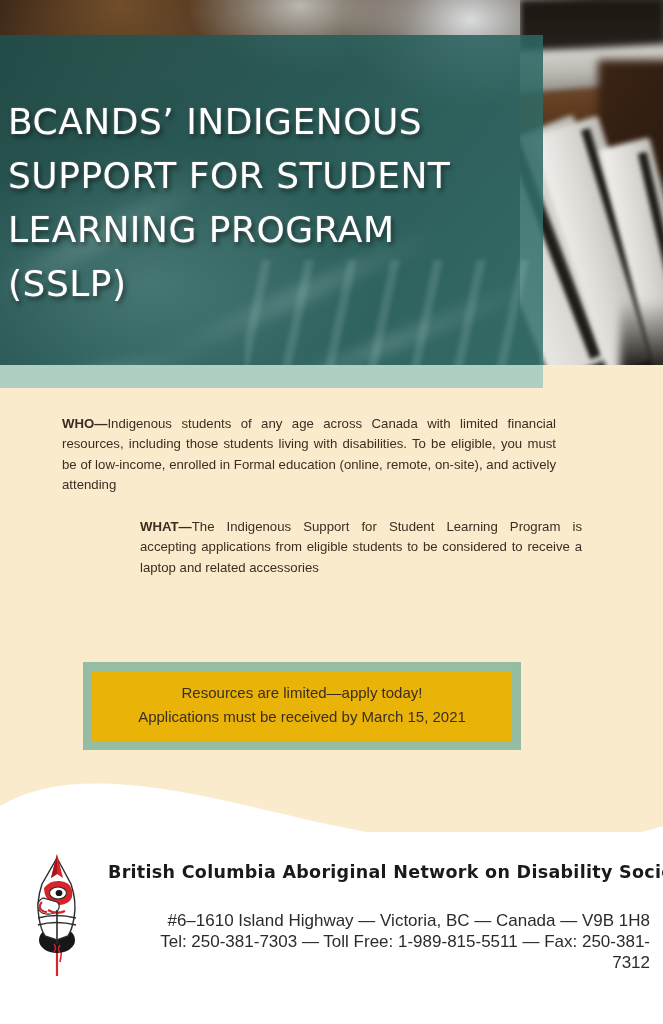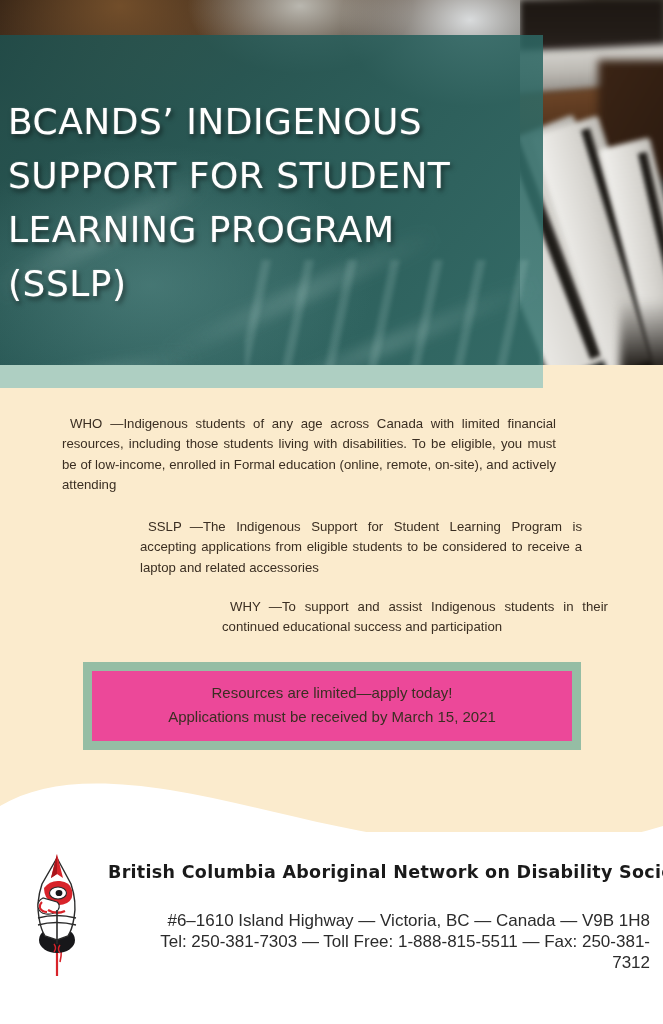--- a/index.html
+++ b/index.html
@@ -166,33 +166,33 @@
 
   
   .qa {
     position: absolute;
     color: #3a2e22;
     font-family: "Liberation Sans", sans-serif;
     font-size: 13.2px;
     line-height: 20.4px;
     text-align: justify;
   }
-  .qa b { font-weight: normal; margin-left: 8px; }
+  .qa b { font-weight: bold; }
   .qa-who  { left: 62px;  top: 414px; width: 494px; }
   .qa-what { left: 140px; top: 517px; width: 442px; }
   .qa-why  { left: 222px; top: 597px; width: 386px; }
 
   
   .cta-box {
     position: absolute;
     left: 83px; top: 662px;
-    width: 498px;
+    width: 438px;
     box-sizing: border-box;
     border: 9px solid #95bda4;
-    background: #ec4899;
+    background: #eab308;
     padding: 10px 6px 12px 6px;
   }
   .cta-line {
     text-align: center;
     color: #3a2e22;
     font-family: "Liberation Sans", sans-serif;
     font-size: 15px;
     line-height: 24px;
   }
 
@@ -272,26 +272,23 @@
 
   <div class="cream-body"></div>
 
   <div style="position:absolute;left:543px;top:365px;width:120px;height:23px;background:#fbebcd;"></div>
 
   <div class="qa qa-who">
     <b>WHO</b><b>—</b><span>Indigenous students of any age across Canada with limited financial resources, including those students living with disabilities. To be eligible, you must be of low-income, enrolled in Formal education (online, remote, on-site), and actively attending</span>
   </div>
 
   <div class="qa qa-what">
-    <b>SSLP</b><b>—</b><span>The Indigenous Support for Student Learning Program is accepting applications from eligible students to be considered to receive a laptop and related accessories</span>
-  </div>
-
-  <div class="qa qa-why">
-    <b>WHY</b><b>—</b><span>To support and assist Indigenous students in their continued educational success and participation</span>
-  </div>
+    <b>WHAT</b><b>—</b><span>The Indigenous Support for Student Learning Program is accepting applications from eligible students to be considered to receive a laptop and related accessories</span>
+  </div>
+
 
   <div class="cta-box">
     <div class="cta-line">Resources are limited—apply today!</div>
     <div class="cta-line">Applications must be received by March 15, 2021</div>
   </div>
 
   <div class="wave">
     <svg width="663" height="110" viewBox="0 0 663 110" preserveAspectRatio="none">
       <path d="M0,46 C40,22 95,18 170,30 C250,43 330,70 430,82 C520,93 600,86 663,66 L663,110 L0,110 Z" fill="#ffffff"></path>
     </svg>
@@ -330,16 +327,16 @@
 
       <path d="M28 96 q3 4 0 8" stroke="#D8232A" stroke-width="1.4" fill="none"></path>
       <path d="M34 97 q-3 4 0 8" stroke="#D8232A" stroke-width="1.4" fill="none"></path>
     </svg>
   </div>
 
   <div class="org-name">British Columbia Aboriginal Network on Disability Society</div>
 
   <div class="contact">
     <div>#6–1610 Island Highway — Victoria, BC — Canada — V9B 1H8</div>
-    <div>Tel: 250-381-7303 — Toll Free: 1-888-815-5511 — Fax: 250-381-7312</div>
+    <div>Tel: 250-381-7303 — Toll Free: 1-989-815-5511 — Fax: 250-381-7312</div>
   </div>
 
 </div>
 
 </body></html>

